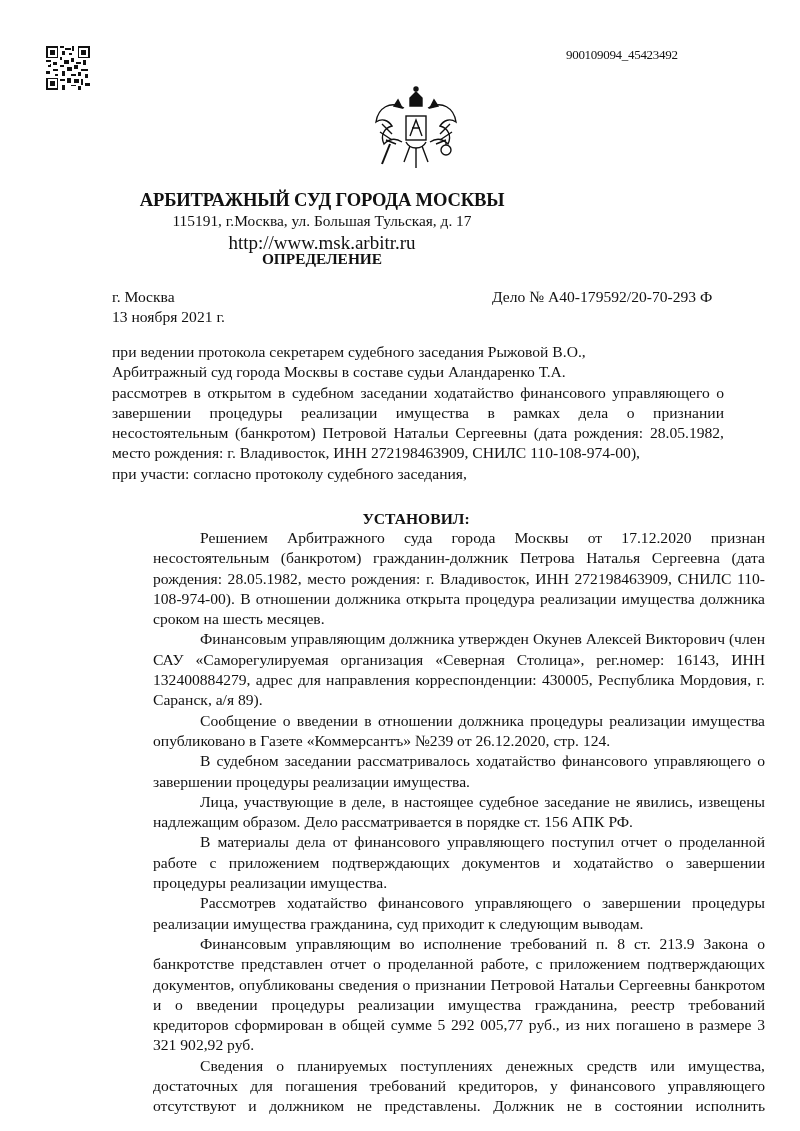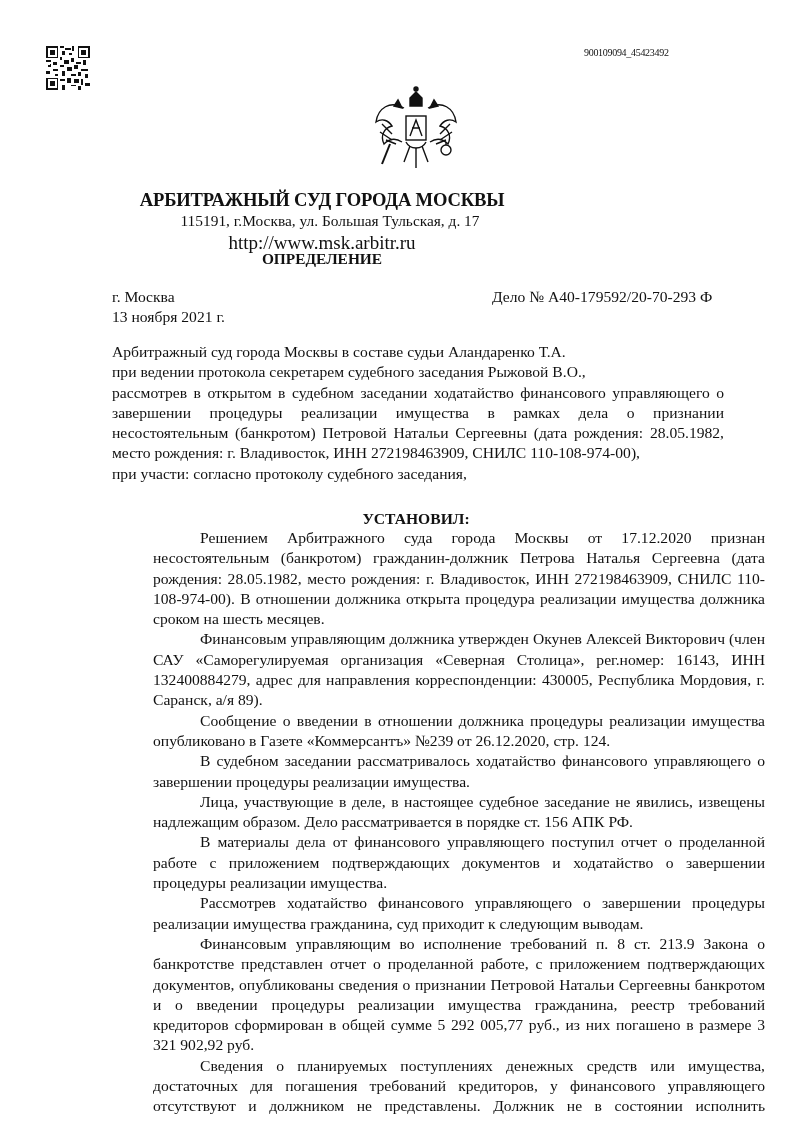--- a/index.html
+++ b/index.html
@@ -2,25 +2,25 @@
 <html><head>
   <meta charset="utf-8">
   <style>
     html, body { margin: 0; padding: 0; background: #ffffff; }
     body {
       width: 800px; height: 1131px; position: relative; overflow: hidden;
       font-family: "Liberation Serif", "DejaVu Serif", serif;
       color: #111; font-size: 15.6px;
     }
     .qr { position: absolute; left: 46px; top: 46px; width: 44px; height: 44px; }
-    .doc-id { position: absolute; left: 584px; top: 47px; font-size: 10px; letter-spacing: -0.3px; }
+    .doc-id { position: absolute; left: 566px; top: 47px; font-size: 13px; letter-spacing: -0.3px; }
     .emblem { position: absolute; left: 370px; top: 78px; width: 92px; height: 96px; }
     .header { position: absolute; left: 0; width: 644px; text-align: center; }
     .court-name { top: 189px; font-weight: bold; font-size: 18.6px; letter-spacing: -0.2px; }
-    .address { top: 212px; font-size: 15.4px; padding-left: 8px; }
+    .address { top: 212px; font-size: 15.4px; }
     .url { top: 232px; font-size: 19px; }
     .doc-type { top: 250px; font-weight: bold; font-size: 15.4px; }
     .meta-left { position: absolute; left: 112px; top: 287px; line-height: 20px; }
     .meta-right { position: absolute; left: 492px; top: 287px; line-height: 20px; }
     .body-text { position: absolute; left: 112px; width: 612px; line-height: 20.3px; text-align: justify; }
     .intro { top: 342px; }
     .intro p { margin: 0; text-align: justify; }
     .intro p.left { text-align: left; }
     .section-title { position: absolute; left: 0; width: 832px; text-align: center; top: 510px; font-weight: bold; }
     .findings { top: 528px; margin-left: 41px; }
@@ -104,22 +104,22 @@
 <div class="header url">http://www.msk.arbitr.ru</div>
 <div class="header doc-type">ОПРЕДЕЛЕНИЕ</div>
 
 <div class="meta-left">
   <div>г. Москва</div>
   <div>13 ноября 2021 г.</div>
 </div>
 <div class="meta-right">Дело № А40-179592/20-70-293 Ф</div>
 
 <div class="body-text intro">
+  <p class="left">при ведении протокола секретарем судебного заседания Рыжовой В.О.,</p>
   <p class="left">Арбитражный суд города Москвы в составе судьи Аландаренко Т.А.</p>
-  <p class="left">при ведении протокола секретарем судебного заседания Рыжовой В.О.,</p>
   <p>рассмотрев в открытом в судебном заседании ходатайство финансового управляющего о завершении процедуры реализации имущества в рамках дела о признании несостоятельным (банкротом) Петровой Натальи Сергеевны (дата рождения: 28.05.1982, место рождения: г. Владивосток, ИНН 272198463909, СНИЛС 110-108-974-00),</p>
   <p class="left">при участи: согласно протоколу судебного заседания,</p>
 </div>
 
 <div class="section-title">УСТАНОВИЛ:</div>
 
 <div class="body-text findings">
   <p>Решением Арбитражного суда города Москвы от 17.12.2020 признан несостоятельным (банкротом) гражданин-должник Петрова Наталья Сергеевна (дата рождения: 28.05.1982, место рождения: г. Владивосток, ИНН 272198463909, СНИЛС 110-108-974-00). В отношении должника открыта процедура реализации имущества должника сроком на шесть месяцев.</p>
   <p>Финансовым управляющим должника утвержден Окунев Алексей Викторович (член САУ «Саморегулируемая организация «Северная Столица», рег.номер: 16143, ИНН 132400884279, адрес для направления корреспонденции: 430005, Республика Мордовия, г. Саранск, а/я 89).</p>
   <p>Сообщение о введении в отношении должника процедуры реализации имущества опубликовано в Газете «Коммерсантъ» №239 от 26.12.2020, стр. 124.</p>

